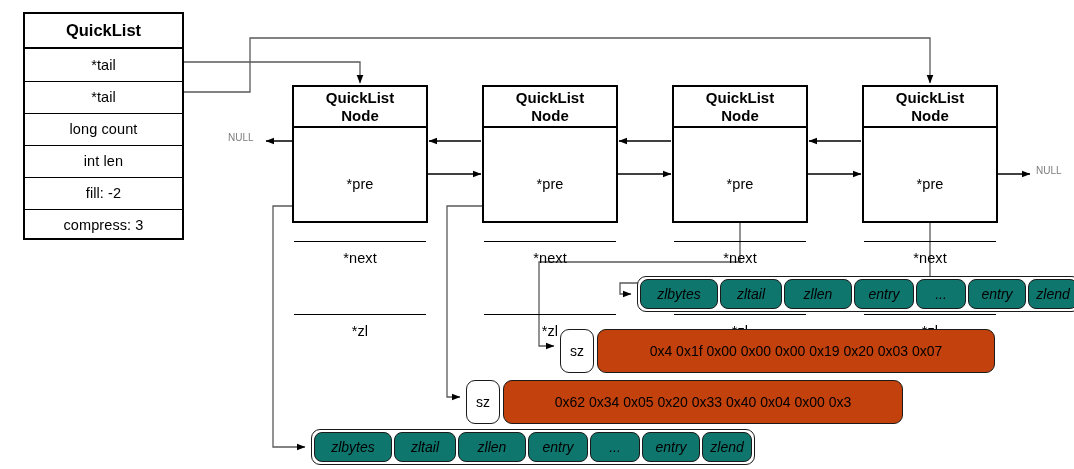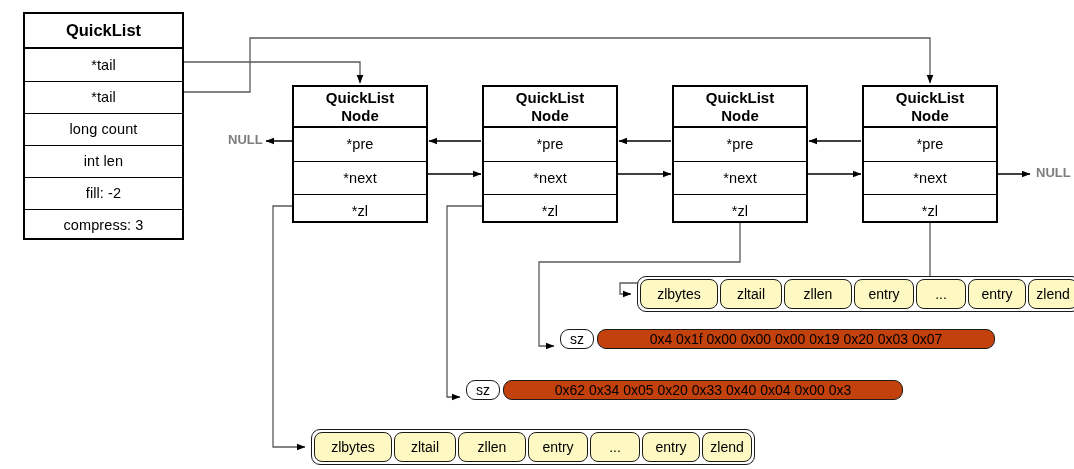--- a/index.html
+++ b/index.html
@@ -15,55 +15,55 @@
   .struct .row.first{border-top:none;}
   .struct .hdr{font-weight:bold;border-bottom:2px solid #000;
        display:flex;align-items:center;justify-content:center;text-align:center;}
 
   #quicklist{left:19px;top:12px;width:161px;height:228px;}
   #quicklist .hdr{height:33px;font-size:16.5px;}
   #quicklist .row{height:32px;}
 
   .node{width:136px;height:138px;top:85px;}
   .node .hdr{height:39px;font-size:15px;line-height:18px;}
-  .node .row{height:33px;}
+  .node .row{height:33px;margin-top:40px;}
   #node1{left:288px;} #node2{left:478px;} #node3{left:668px;} #node4{left:858px;}
 
   
   .zl{position:absolute;border:1.6px solid #1a1a1a;border-radius:9px;
       background:#fff;box-sizing:border-box;display:flex;align-items:stretch;
       padding:2px;}
-  .zl .cell{border:1.6px solid #1a1a1a;border-radius:8px;background:#fef9c3;
+  .zl .cell{border:1.6px solid #1a1a1a;border-radius:8px;background:#0f766e;
       box-sizing:border-box;display:flex;align-items:center;justify-content:center;
-      font-size:14px;margin-right:2px;}
+      font-size:14px;margin-right:2px;font-style:italic;}
   .zl .cell:last-child{margin-right:0;}
 
   #ziplist-top{left:633px;top:276px;height:36px;}
   #ziplist-bottom{left:307px;top:429px;height:36px;}
   .zl.ziplist .c-zlbytes{width:78px;}
   .zl.ziplist .c-zltail{width:62px;}
   .zl.ziplist .c-zllen{width:68px;}
   .zl.ziplist .c-entry{width:60px;}
   .zl.ziplist .c-dots{width:50px;}
   .zl.ziplist .c-entry2{width:58px;}
   .zl.ziplist .c-zlend{width:50px;}
 
-  .szrow{position:absolute;height:20px;display:flex;align-items:stretch;}
+  .szrow{position:absolute;height:44px;display:flex;align-items:stretch;}
   .szbox{border:1.6px solid #1a1a1a;border-radius:9px;background:#fff;
       box-sizing:border-box;display:flex;align-items:center;justify-content:center;
       width:34px;font-size:14px;margin-right:3px;}
   .szval{border:1.6px solid #1a1a1a;border-radius:9px;background:#c2410c;
       box-sizing:border-box;display:flex;align-items:center;justify-content:center;
       font-size:14px;}
   #sz1{left:556px;top:329px;}
   #sz1 .szval{width:398px;}
   #sz2{left:462px;top:380px;}
   #sz2 .szval{width:400px;}
 
-  .nulllabel{position:absolute;color:#7d7d7d;font-size:13px;font-weight:bold;}
+  .nulllabel{position:absolute;color:#7d7d7d;font-size:10px;}
   #null-left{left:224px;top:132px;}
   #null-right{left:1032px;top:165px;}
 
   svg#wires{position:absolute;left:0;top:0;width:1074px;height:469px;
      pointer-events:none;}
   svg#wires .thin{stroke:#595959;stroke-width:1.3;fill:none;}
   svg#wires .dark{stroke:#000;stroke-width:1.5;fill:none;}
 </style>
 </head>
 <body>

